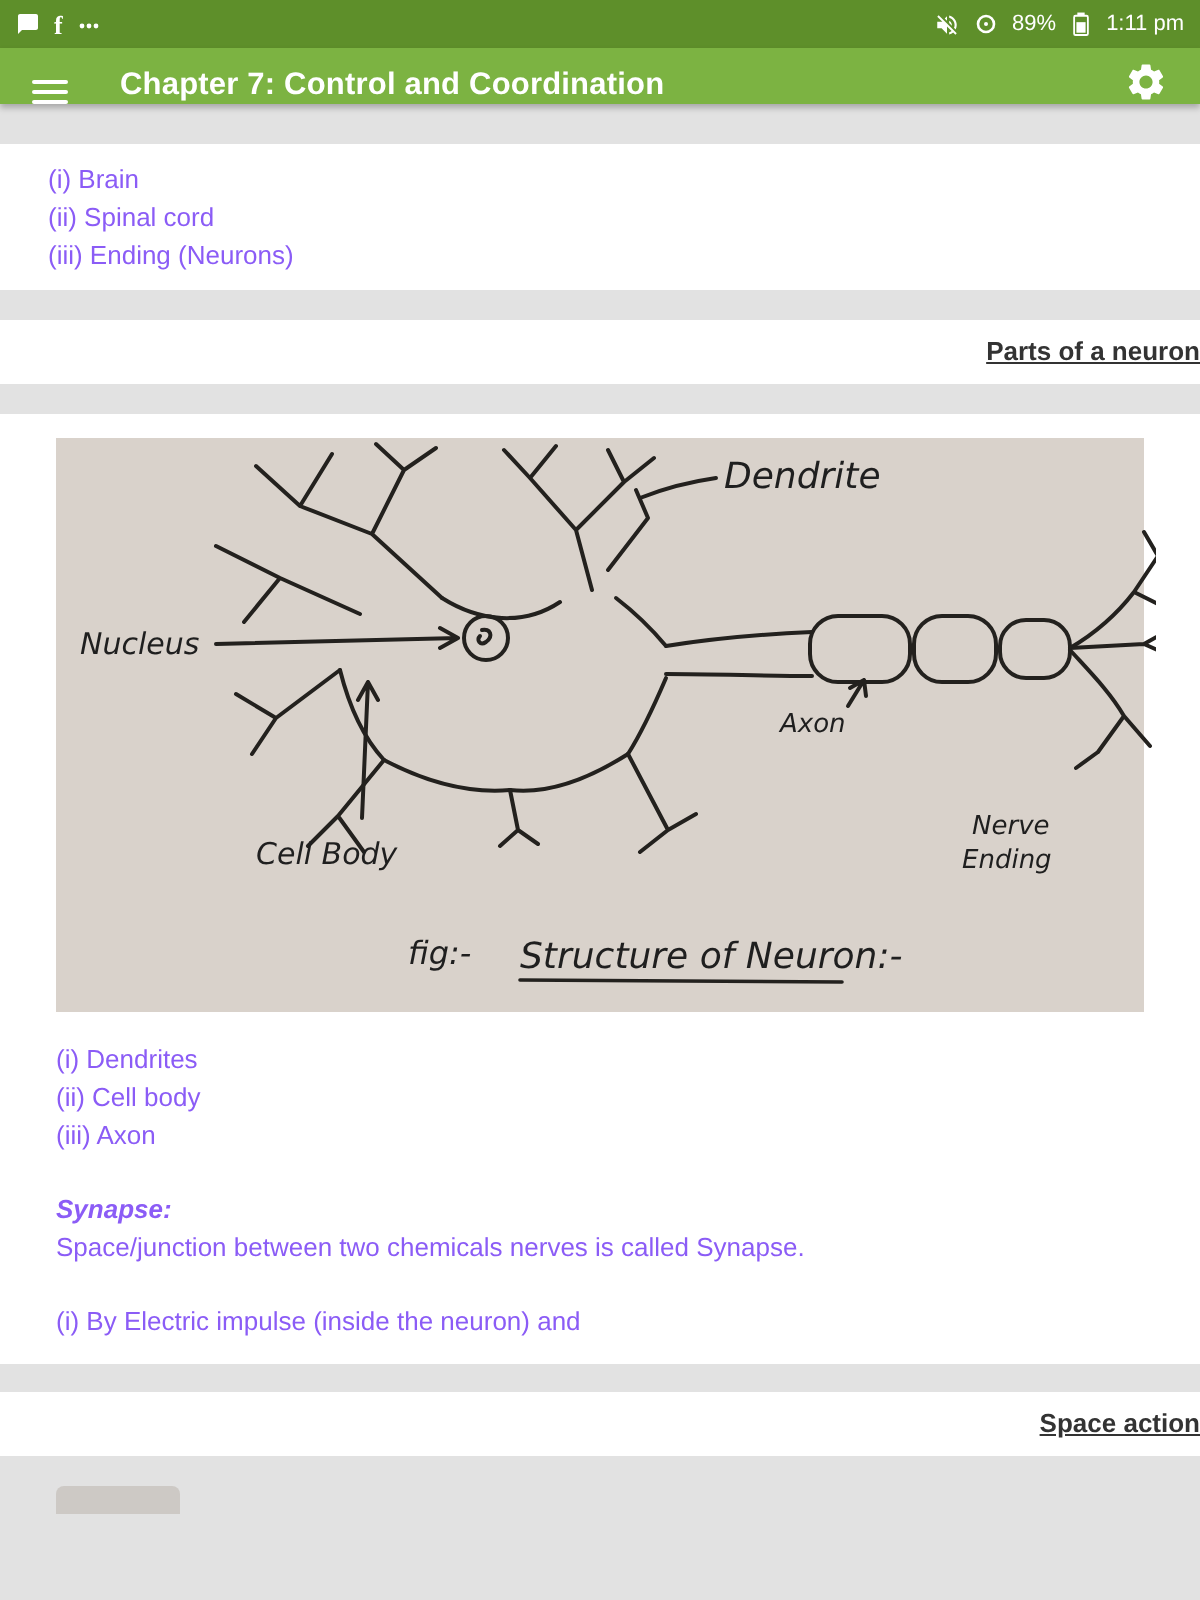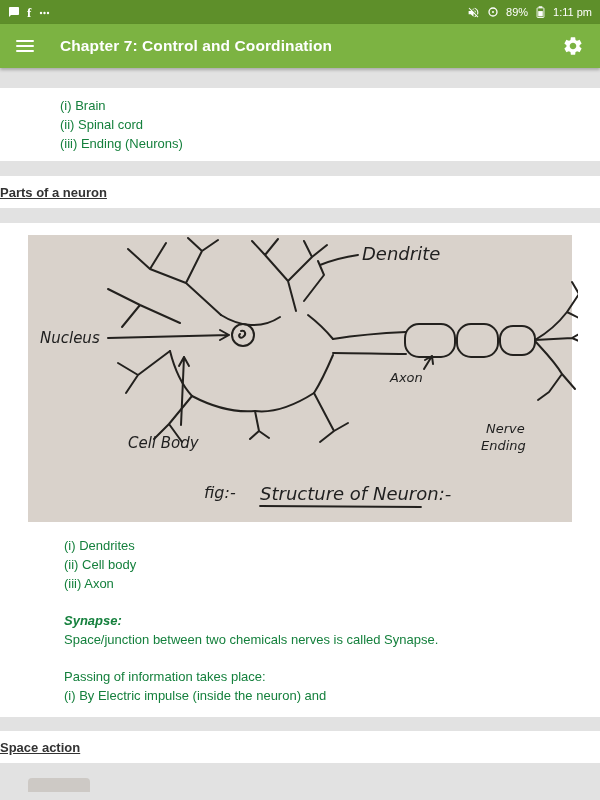--- a/index.html
+++ b/index.html
@@ -11,36 +11,36 @@
     height: 24px; background: #5e8f2a; color: #fff;
     display: flex; align-items: center; justify-content: space-between;
     padding: 0 8px; font-size: 11px;
   }
   .status-left, .status-right { display: flex; align-items: center; gap: 7px; }
   .status-icon svg { display: block; }
   .fb-glyph { font-weight: bold; font-size: 13px; line-height: 1; font-family: "Liberation Serif", serif; }
 
   
   .app-bar {
-    height: 44px; background: #7cb342; color: #fff;
-    display: flex; align-items: center; padding: 0 16px;
+    height: 28px; background: #7cb342; color: #fff;
+    display: flex; align-items: flex-end; padding: 0 16px;
     box-shadow: 0 2px 3px rgba(0,0,0,.25);
     position: relative; z-index: 2;
   }
   .hamburger { width: 18px; display: flex; flex-direction: column; gap: 3px; margin-right: 26px; cursor: pointer; }
   .hamburger span { height: 2px; background: #fff; border-radius: 1px; display: block; }
   .app-title { font-size: 15.5px; font-weight: bold; flex: 1; letter-spacing: .1px; }
   .gear { cursor: pointer; display: flex; }
 
   
   .content { padding-top: 20px; height: 732px; }
   .card { background: #fff; margin-bottom: 15px; }
   .card.intro { padding: 8px 24px; }
-  .line { font-size: 13px; line-height: 19px; color: #15803d; margin-left: 36px; }
-  .heading-card { padding: 7px 0; text-align: left; }
+  .line { font-size: 13px; line-height: 19px; color: #8b5cf6; }
+  .heading-card { padding: 7px 0; text-align: right; }
   .heading-text { font-size: 13px; font-weight: bold; text-decoration: underline; color: #333; }
   .card.main { padding: 12px 3px; margin-bottom: 14px; }
   .diagram-wrap { margin: 0 25px 14px; background: #d9d2cb; }
   svg.neuron { display: block; width: 550px; height: 287px; }
   .text-block { padding: 0 25px; }
   .spacer { height: 18px; }
   .bold { font-weight: bold; font-style: italic; }
   .bottom-peek {
     width: 62px; height: 14px; margin: 9px 0 0 28px;
     background: #cdc9c5; border-radius: 4px 4px 0 0;
@@ -177,21 +177,20 @@
     </div>
 
     <div class="text-block">
       <div class="line">(i) Dendrites</div>
       <div class="line">(ii) Cell body</div>
       <div class="line">(iii) Axon</div>
       <div class="spacer"></div>
       <div class="line bold">Synapse:</div>
       <div class="line">Space/junction between two chemicals nerves is called Synapse.</div>
       <div class="spacer"></div>
-      <div class="line">Passing of information takes place:</div>
       <div class="line">(i) By Electric impulse (inside the neuron) and</div>
     </div>
   </section>
 
   <section class="card heading-card">
     <span class="heading-text">Space action</span>
   </section>
 
   <div class="bottom-peek"></div>
 

